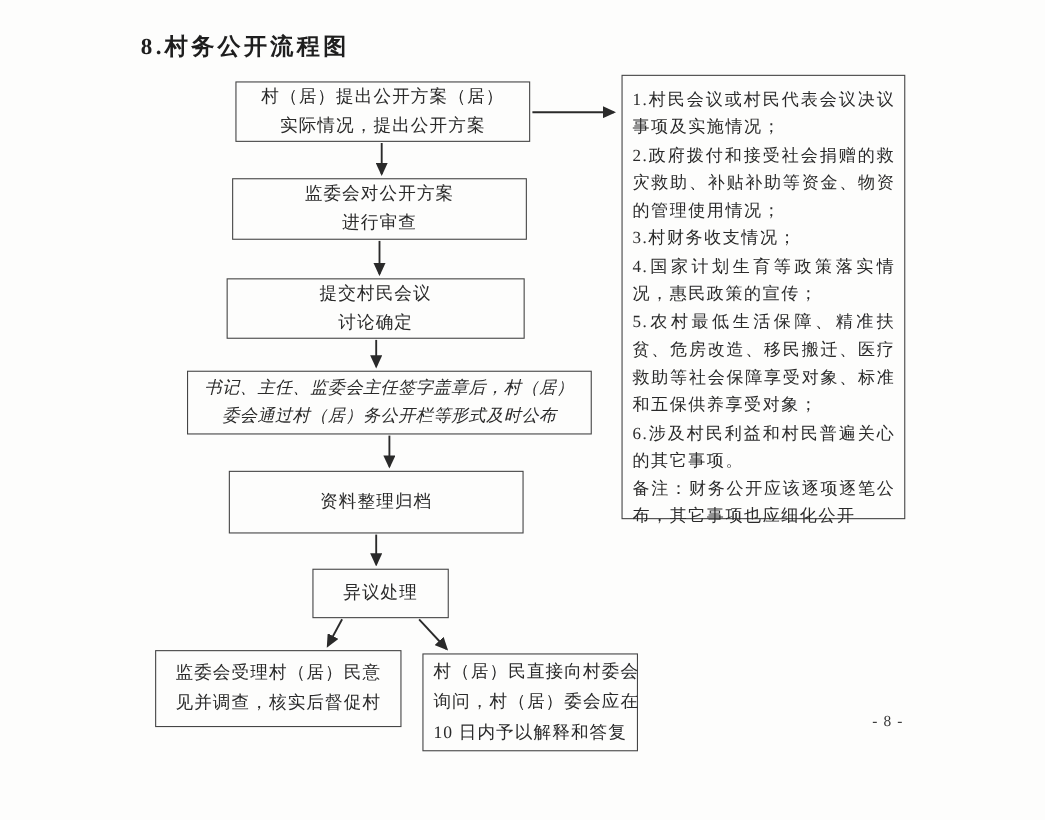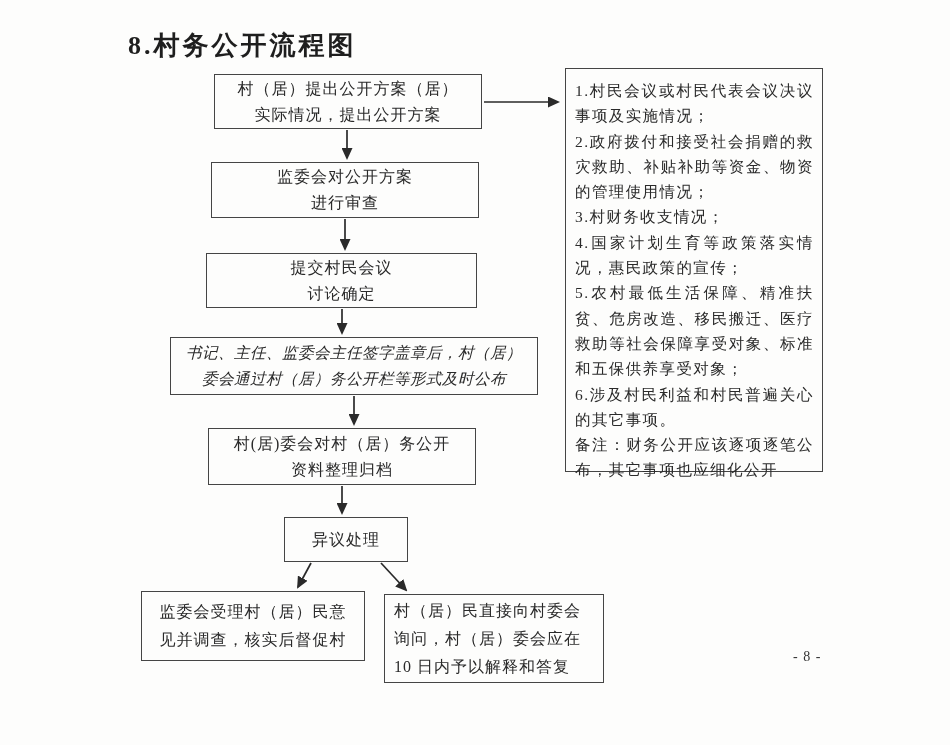--- a/index.html
+++ b/index.html
@@ -13,21 +13,21 @@
   }
   .page {
     position: absolute;
     inset: 0;
     background: #fdfdfc;
   }
   .doc-title {
     position: absolute;
     left: 128px;
     top: 28px;
-    font-size: 26px;
+    font-size: 21px;
     font-weight: 600;
     letter-spacing: 3px;
     color: #1e1e1e;
     white-space: nowrap;
   }
   .flow-box {
     position: absolute;
     border: 1px solid #454545;
     background: #fdfdfc;
     display: flex;
@@ -42,21 +42,21 @@
     padding: 2px 4px;
   }
   .flow-box span { display: block; white-space: nowrap; }
   .box-propose      { left: 214px; top: 74px;  width: 268px; height: 55px; }
   .box-review       { left: 211px; top: 162px; width: 268px; height: 56px; align-items: center; }
   .box-submit       { left: 206px; top: 253px; width: 271px; height: 55px; }
   .box-publish      { left: 170px; top: 337px; width: 368px; height: 58px; font-size: 15.5px; letter-spacing: 0.5px; font-style: italic; }
   .box-archive      { left: 208px; top: 428px; width: 268px; height: 57px; }
   .box-objection    { left: 284px; top: 517px; width: 124px; height: 45px; }
   .box-supervise    { left: 141px; top: 591px; width: 224px; height: 70px; line-height: 28px; }
-  .box-inquiry      { left: 384px; top: 594px; width: 220px; height: 89px; line-height: 28px; text-align: left; align-items: flex-start; padding-left: 9px; }
+  .box-inquiry      { left: 384px; top: 594px; width: 196px; height: 89px; line-height: 28px; text-align: left; align-items: flex-start; padding-left: 9px; }
   .side-panel {
     position: absolute;
     left: 565px; top: 68px; width: 258px; height: 404px;
     border: 1px solid #454545;
     background: #fdfdfc;
     padding: 9px 8px 6px 9px;
   }
   .side-panel p {
     font-size: 15.5px;
     line-height: 25.3px;
@@ -119,21 +119,20 @@
     <span>提交村民会议</span>
     <span>讨论确定</span>
   </div>
 
   <div class="flow-box box-publish">
     <span>书记、主任、监委会主任签字盖章后，村（居）</span>
     <span>委会通过村（居）务公开栏等形式及时公布</span>
   </div>
 
   <div class="flow-box box-archive">
-    <span>村(居)委会对村（居）务公开</span>
     <span>资料整理归档</span>
   </div>
 
   <div class="flow-box box-objection">
     <span>异议处理</span>
   </div>
 
   <div class="flow-box box-supervise">
     <span>监委会受理村（居）民意</span>
     <span>见并调查，核实后督促村</span>

